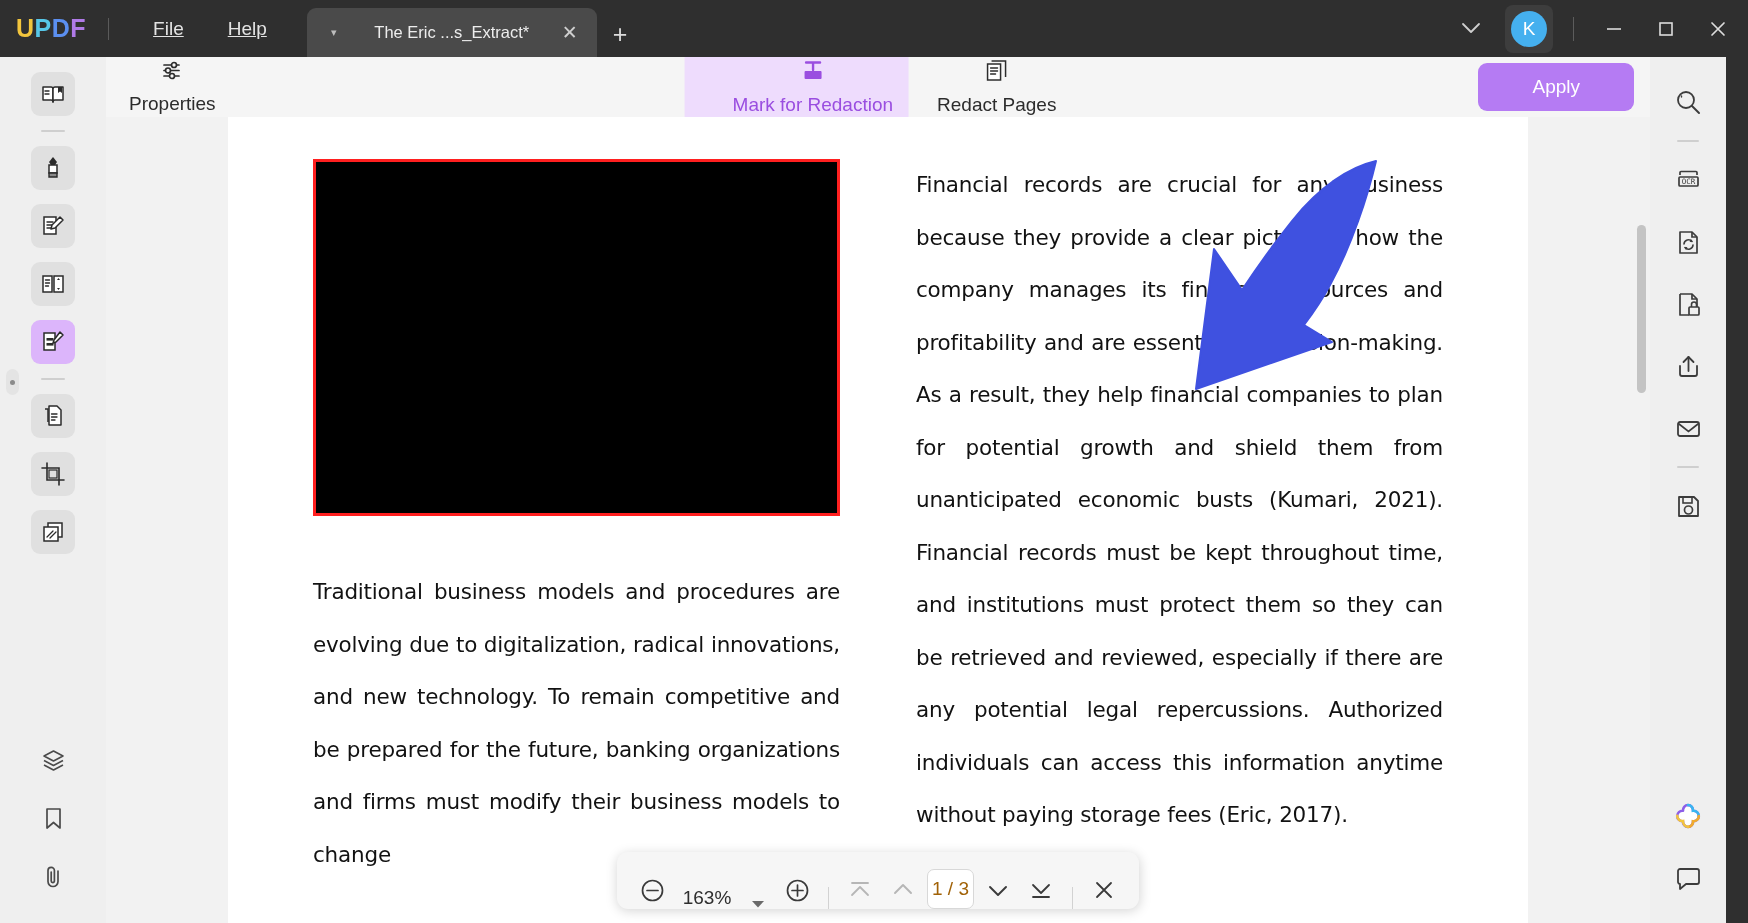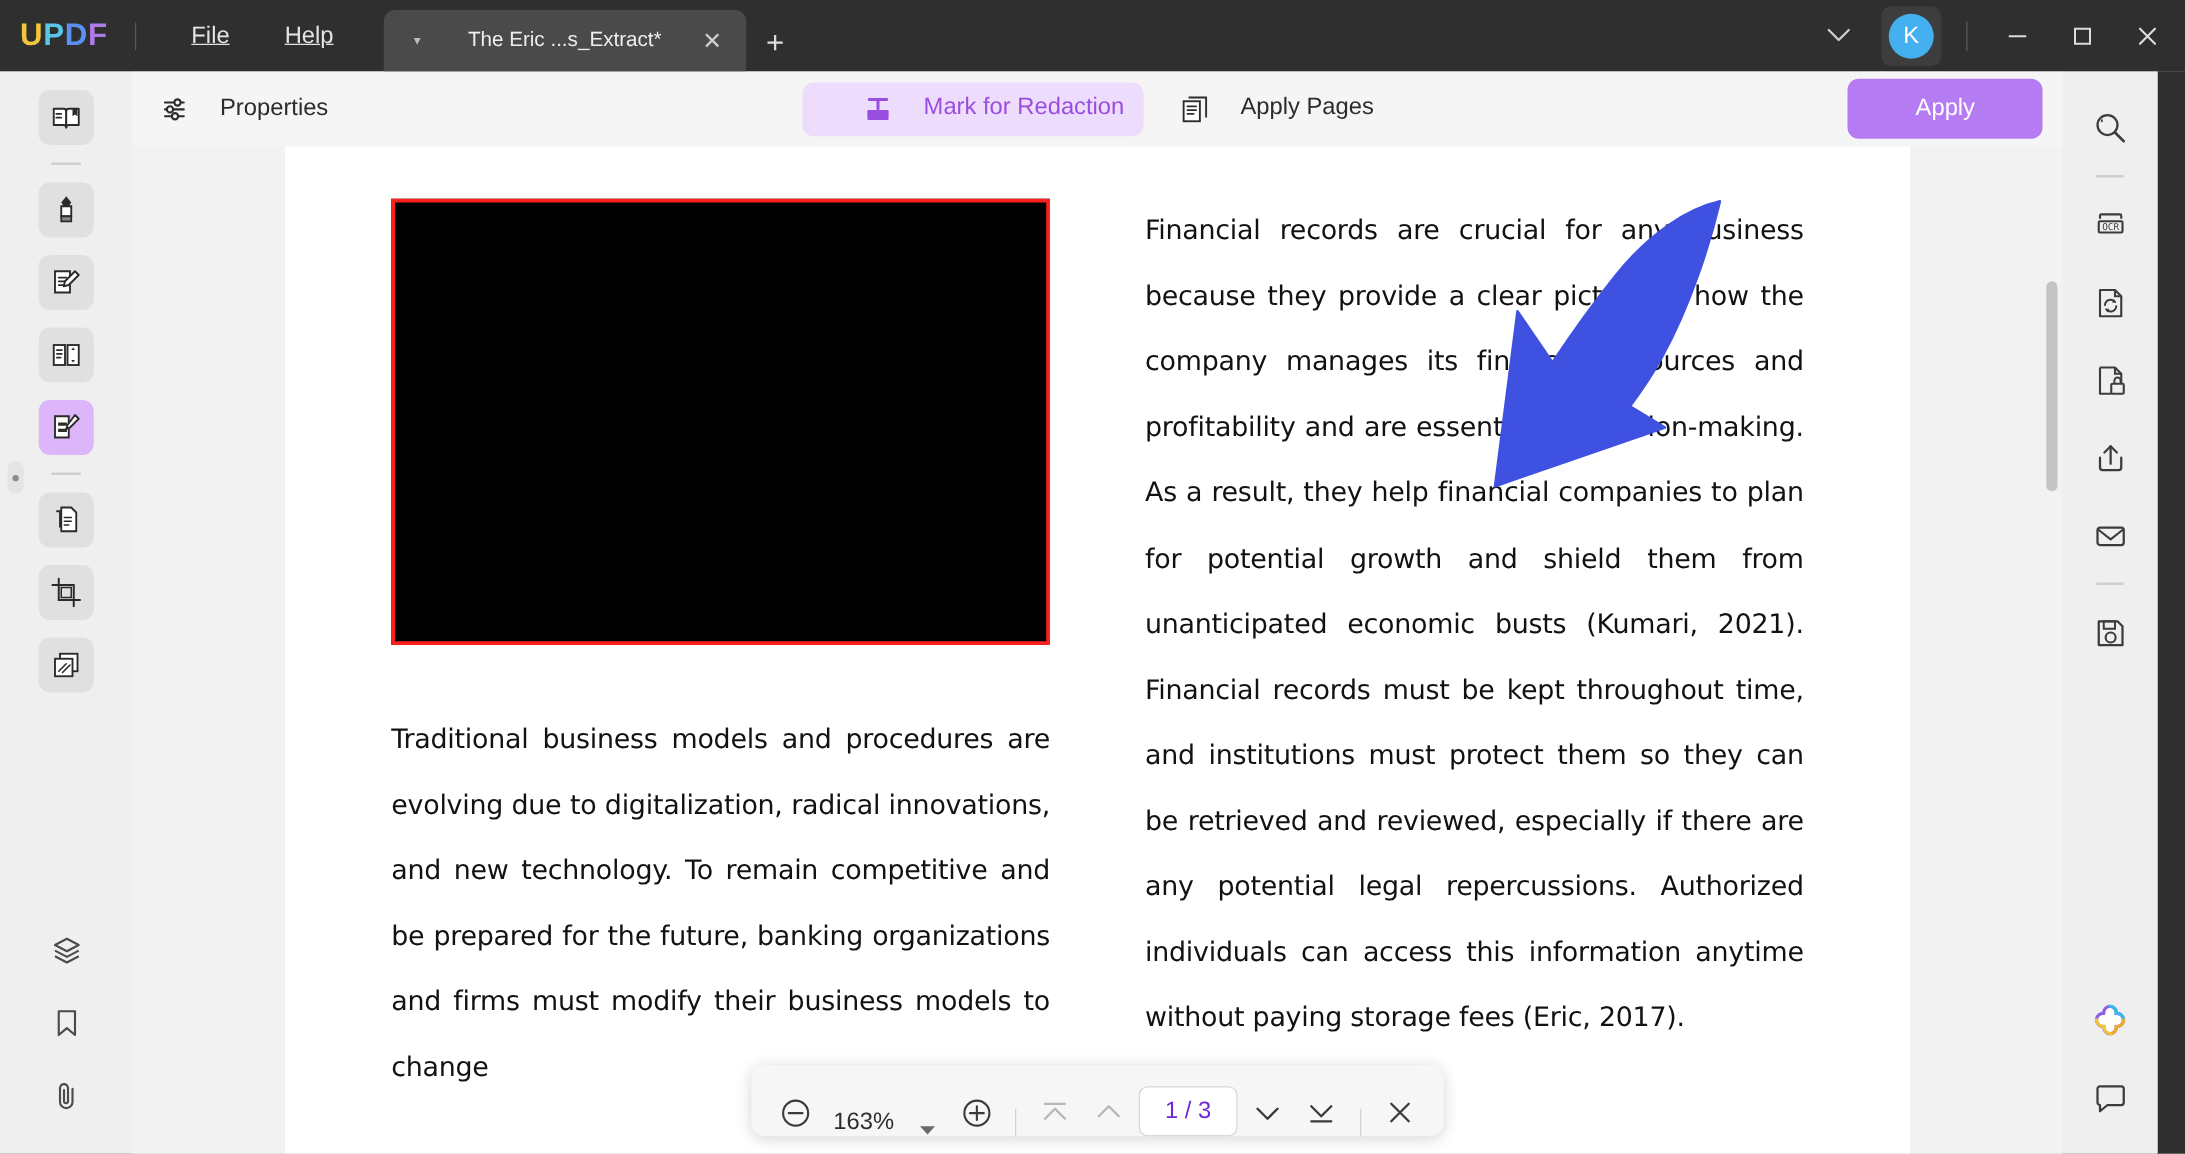--- a/index.html
+++ b/index.html
@@ -206,27 +206,29 @@
     height: 60px;
     background: #f5f5f5;
     display: flex;
     align-items: center;
     padding: 0 16px 0 8px;
     flex: 0 0 60px;
     position: relative;
   }
   .tool {
     display: flex;
-    gap: 24px;
+    align-items: center;
+    gap: 11px;
     padding: 9px 15px;
     border-radius: 9px;
     font-size: 19px;
     color: #2c2c2c;
     cursor: pointer;
     white-space: nowrap;
+    flex-direction: column;
   }
   .tool.sel {
     background: #eedcfd;
     color: #9a4ee0;
     padding-left: 48px;
   }
   .tools-center {
     position: absolute;
     left: 50%;
     transform: translateX(-50%);
@@ -330,23 +332,23 @@
     color: #6a6a6a;
     font-size: 11px;
     padding: 0 8px;
     cursor: pointer;
   }
   .zb-sep { width: 1px; height: 22px; background: #d2d2d2; margin: 0 7px; }
   .pagebox {
     border: 1px solid #d8d8d8;
     background: #fff;
     border-radius: 7px;
-    padding: 8px 20px;
+    padding: 8px 4px;
     font-size: 19px;
-    color: #6d28d9;
+    color: #a16207;
     cursor: text;
     white-space: nowrap;
   }
 
   
   .right-rail {
     width: 76px;
     background: #efefef;
     display: flex;
     flex-direction: column;
@@ -554,21 +556,21 @@
             <span>Mark for Redaction</span>
           </div>
           <div class="tool">
             <span>
               <svg width="25" height="25" viewBox="0 0 25 25">
                 <rect x="3" y="6" width="13" height="16" fill="#fff" stroke="#2c2c2c" stroke-width="1.5"></rect>
                 <path d="M7 3 H21 V19" fill="none" stroke="#2c2c2c" stroke-width="1.5"></path>
                 <path d="M6 10 H13 M6 13 H13 M6 16 H11" stroke="#2c2c2c" stroke-width="1.4" stroke-linecap="round"></path>
               </svg>
             </span>
-            <span>Apply Pages</span>
+            <span>Redact Pages</span>
           </div>
         </div>
 
         <button class="apply-btn">Apply</button>
       </div>
 
       <div class="viewport">
         <div class="page">
           <div class="col">
             <div class="redact-box"></div>

